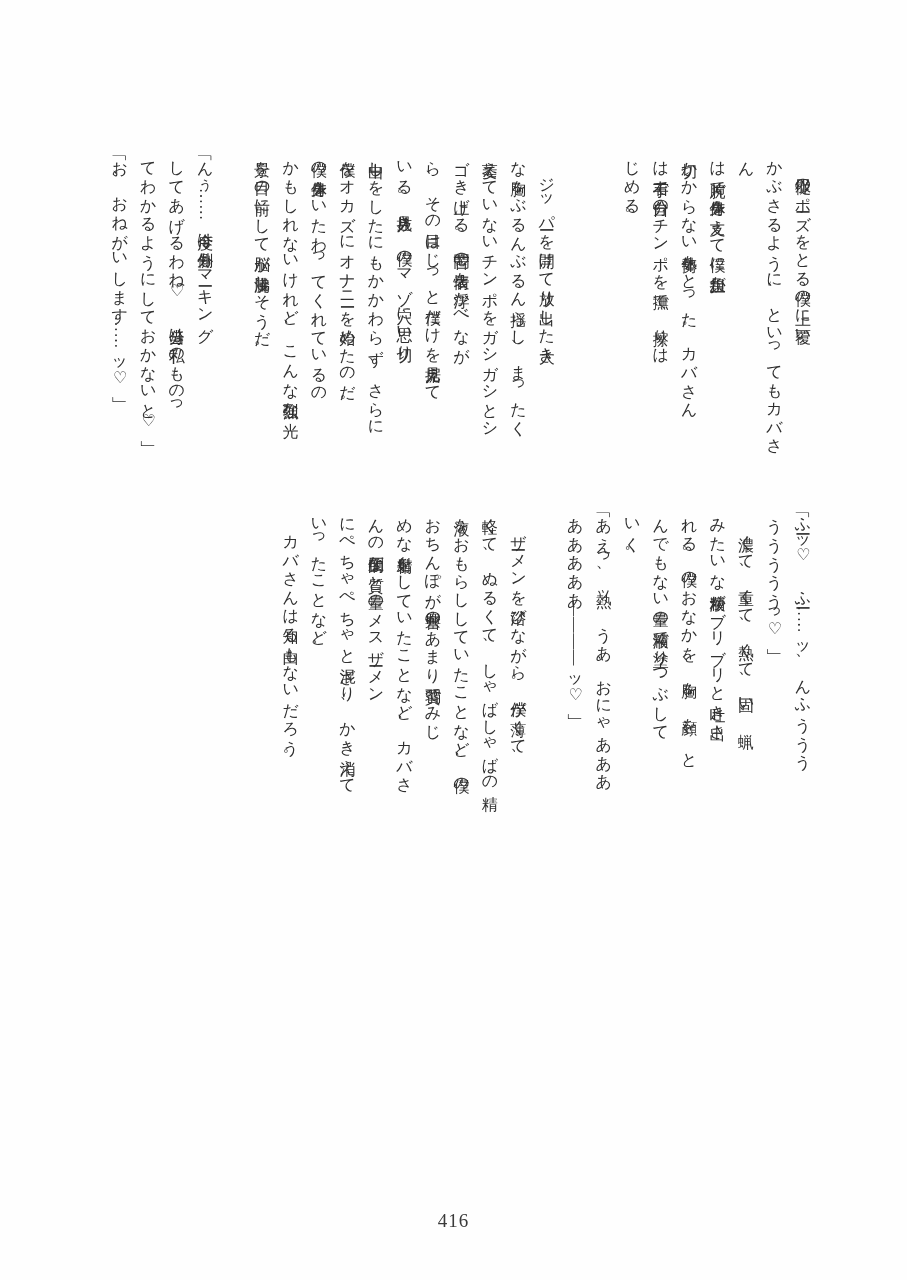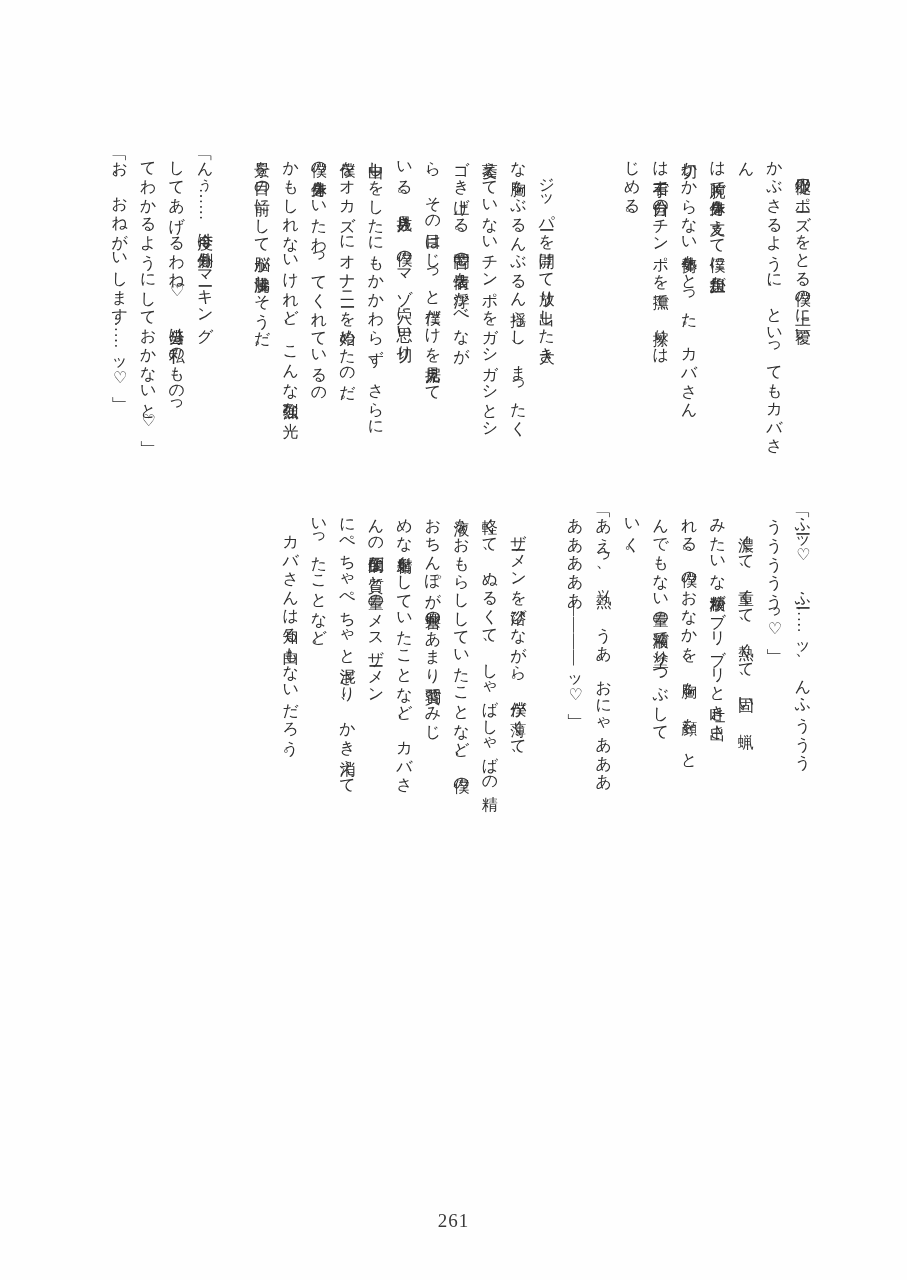--- a/index.html
+++ b/index.html
@@ -91,15 +91,15 @@
       <p class="vline">軽くて、ぬるくて、しゃばしゃばの精</p>
       <p class="vline">液をおもらししていたことなど、僕の</p>
       <p class="vline">おちんぽが興奮のあまり貧弱でみじ</p>
       <p class="vline">めな射精をしていたことなど、カバさ</p>
       <p class="vline">んの圧倒的な質と量のメスザーメン</p>
       <p class="vline">にぺちゃぺちゃと混ざり、かき消えて</p>
       <p class="vline">いったことなど。</p>
       <p class="vline">　カバさんは知る由もないだろう。</p>
     </div>
 
-  <div class="page-number">261</div>
+  <div class="page-number">416</div>
 
 </div>
 
 </body></html>

